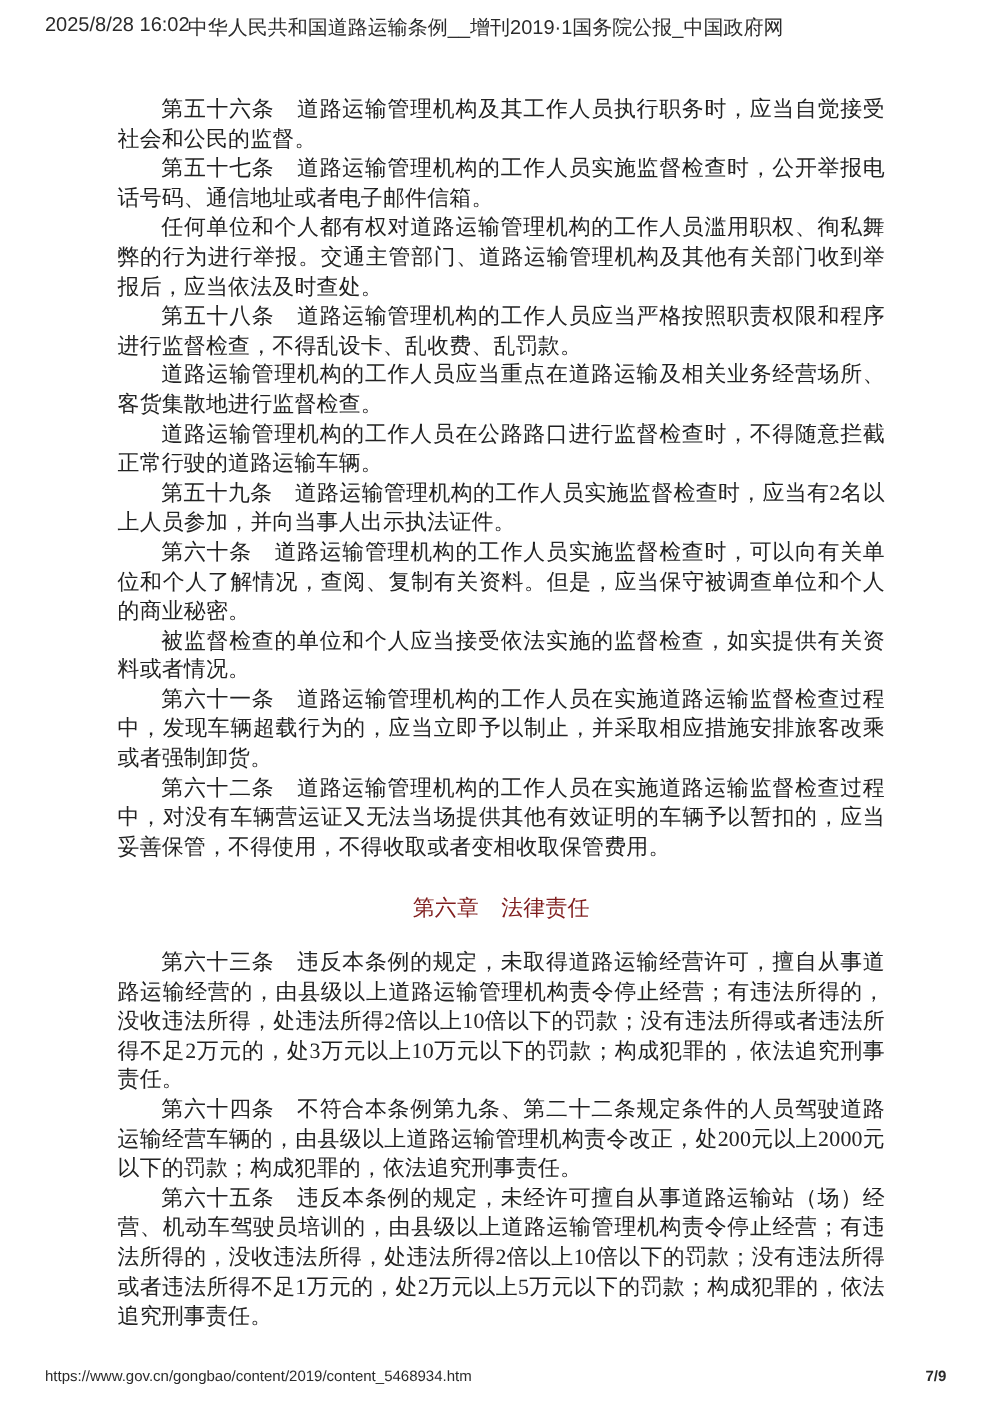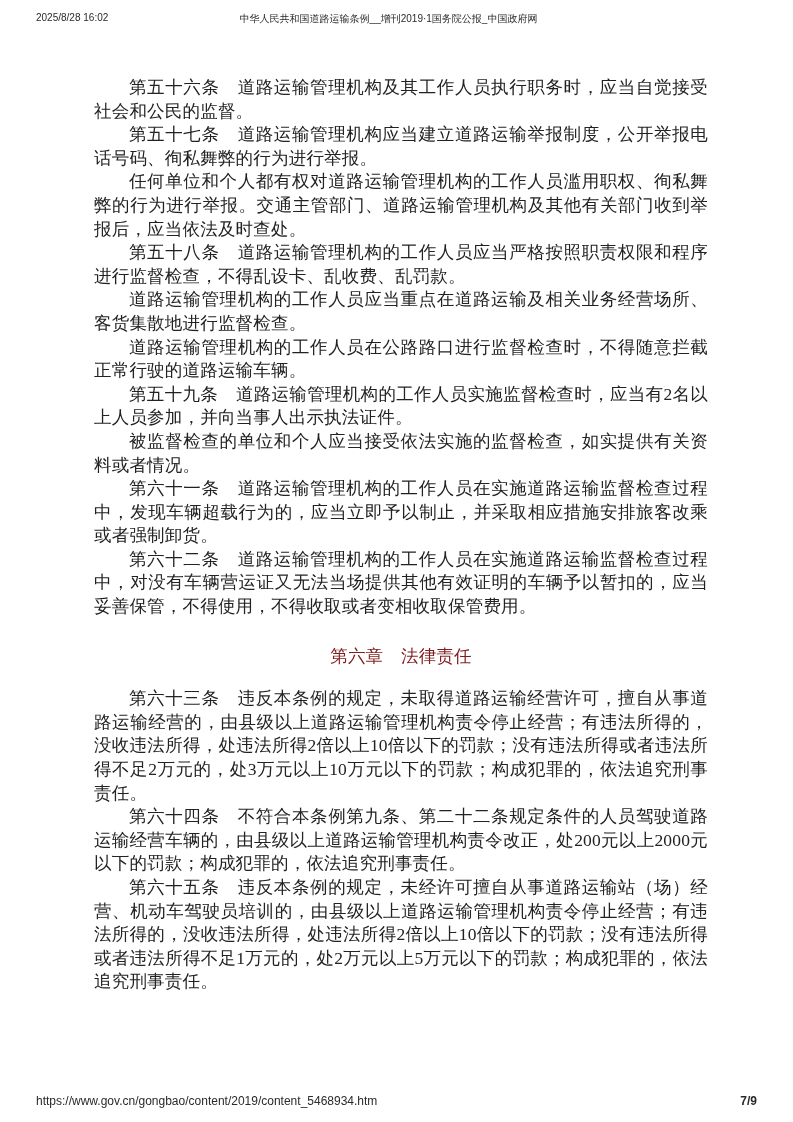--- a/index.html
+++ b/index.html
@@ -16,21 +16,21 @@
     font-family: "Liberation Serif", "DejaVu Serif", serif;
     color: #1f1f1f;
   }
   .print-header {
     position: absolute;
     top: 12px;
     left: 36px;
     right: 36px;
     height: 16px;
     font-family: "Liberation Sans", "DejaVu Sans", sans-serif;
-    font-size: 10px;
+    font-size: 16px;
     color: #2a2a2a;
   }
   .print-header .date {
     position: absolute;
     left: 0;
     top: 0;
     white-space: nowrap;
   }
   .print-header .doc-title {
     position: absolute;
@@ -93,26 +93,27 @@
 
 <div class="page" style="background: rgb(255, 255, 255);">
 
   <div class="print-header" style="color: rgb(42, 42, 42);">
     <span class="date">2025/8/28 16:02</span>
     <span class="doc-title">中华人民共和国道路运输条例__增刊2019·1国务院公报_中国政府网</span>
   </div>
 
   <div class="content" style="color: rgb(34, 34, 34);">
     <p class="para">第五十六条　道路运输管理机构及其工作人员执行职务时，应当自觉接受社会和公民的监督。</p>
-    <p class="para">第五十七条　道路运输管理机构应当建立道路运输举报制度，公开举报电话号码、徇私舞弊的行为进行举报。</p>
+    <p class="para">第五十七条　道路运输管理机构的工作人员实施监督检查时，公开举报电话号码、通信地址或者电子邮件信箱。</p>
     <p class="para">任何单位和个人都有权对道路运输管理机构的工作人员滥用职权、徇私舞弊的行为进行举报。交通主管部门、道路运输管理机构及其他有关部门收到举报后，应当依法及时查处。</p>
     <p class="para">第五十八条　道路运输管理机构的工作人员应当严格按照职责权限和程序进行监督检查，不得乱设卡、乱收费、乱罚款。</p>
     <p class="para">道路运输管理机构的工作人员应当重点在道路运输及相关业务经营场所、客货集散地进行监督检查。</p>
     <p class="para">道路运输管理机构的工作人员在公路路口进行监督检查时，不得随意拦截正常行驶的道路运输车辆。</p>
     <p class="para">第五十九条　道路运输管理机构的工作人员实施监督检查时，应当有2名以上人员参加，并向当事人出示执法证件。</p>
+    <p class="para">第六十条　道路运输管理机构的工作人员实施监督检查时，可以向有关单位和个人了解情况，查阅、复制有关资料。但是，应当保守被调查单位和个人的商业秘密。</p>
     <p class="para">被监督检查的单位和个人应当接受依法实施的监督检查，如实提供有关资料或者情况。</p>
     <p class="para">第六十一条　道路运输管理机构的工作人员在实施道路运输监督检查过程中，发现车辆超载行为的，应当立即予以制止，并采取相应措施安排旅客改乘或者强制卸货。</p>
     <p class="para">第六十二条　道路运输管理机构的工作人员在实施道路运输监督检查过程中，对没有车辆营运证又无法当场提供其他有效证明的车辆予以暂扣的，应当妥善保管，不得使用，不得收取或者变相收取保管费用。</p>
 
     <p class="chapter-heading">第六章　法律责任</p>
 
     <p class="para">第六十三条　违反本条例的规定，未取得道路运输经营许可，擅自从事道路运输经营的，由县级以上道路运输管理机构责令停止经营；有违法所得的，没收违法所得，处违法所得2倍以上10倍以下的罚款；没有违法所得或者违法所得不足2万元的，处3万元以上10万元以下的罚款；构成犯罪的，依法追究刑事责任。</p>
     <p class="para">第六十四条　不符合本条例第九条、第二十二条规定条件的人员驾驶道路运输经营车辆的，由县级以上道路运输管理机构责令改正，处200元以上2000元以下的罚款；构成犯罪的，依法追究刑事责任。</p>
     <p class="para">第六十五条　违反本条例的规定，未经许可擅自从事道路运输站（场）经营、机动车驾驶员培训的，由县级以上道路运输管理机构责令停止经营；有违法所得的，没收违法所得，处违法所得2倍以上10倍以下的罚款；没有违法所得或者违法所得不足1万元的，处2万元以上5万元以下的罚款；构成犯罪的，依法追究刑事责任。</p>
   </div>

